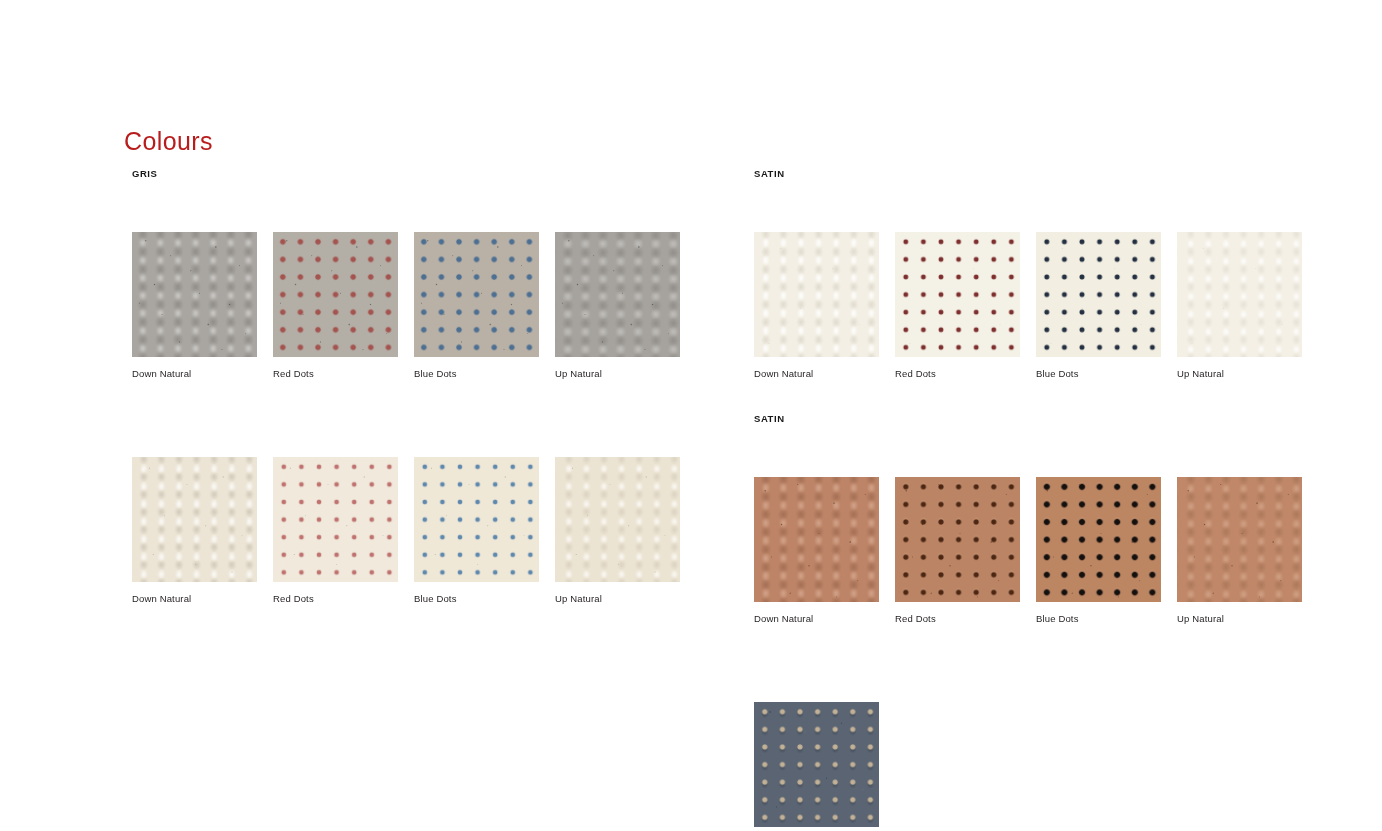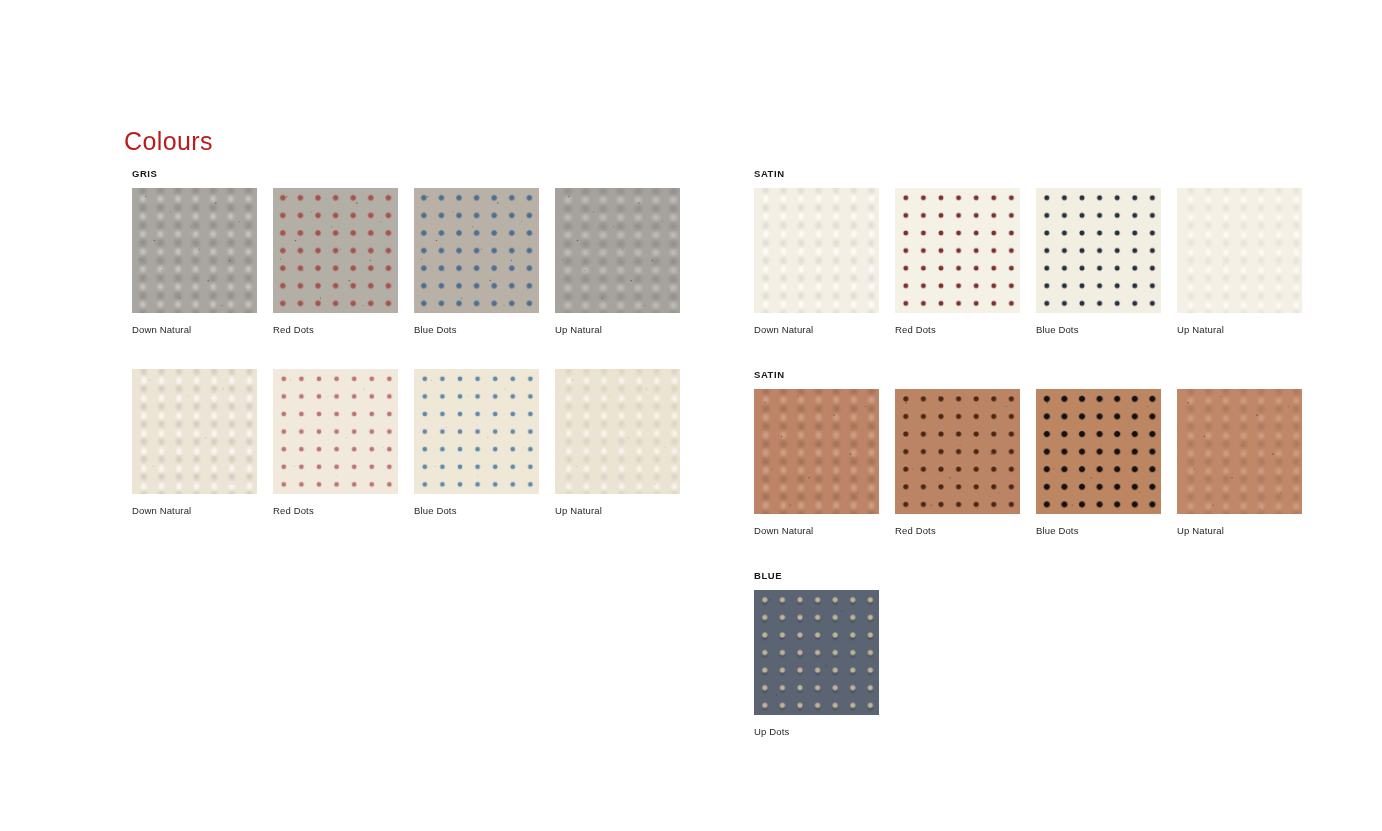--- a/index.html
+++ b/index.html
@@ -58,20 +58,21 @@
 
   .swatch-row {
     display: flex;
     flex-direction: row;
   }
 
   .swatch-cell {
     width: 125px;
     margin-right: 16px;
     position: relative;
+    margin-top: 44px;
   }
   .swatch-cell:last-child { margin-right: 0; }
 
   .swatch {
     width: 125px;
     height: 125px;
     position: relative;
     overflow: hidden;
     background-color: #cfcac4;
   }
@@ -426,21 +427,20 @@
           </div>
           <div class="swatch-cell">
             <div class="swatch s-argile-up">
               <div class="grain grain-clay"></div>
             </div>
             <div class="swatch-label">Up Natural</div>
           </div>
         </div>
       </div>
       <div class="group">
-        <div class="group-title">BLUE</div>
         <div class="swatch-row">
           <div class="swatch-cell">
             <div class="swatch s-blue-up">
               <div class="grain grain-slate"></div>
               <div class="dots dots-up-blue"></div>
             </div>
             <div class="swatch-label">Up Dots</div>
           </div>
         </div>
       </div>

